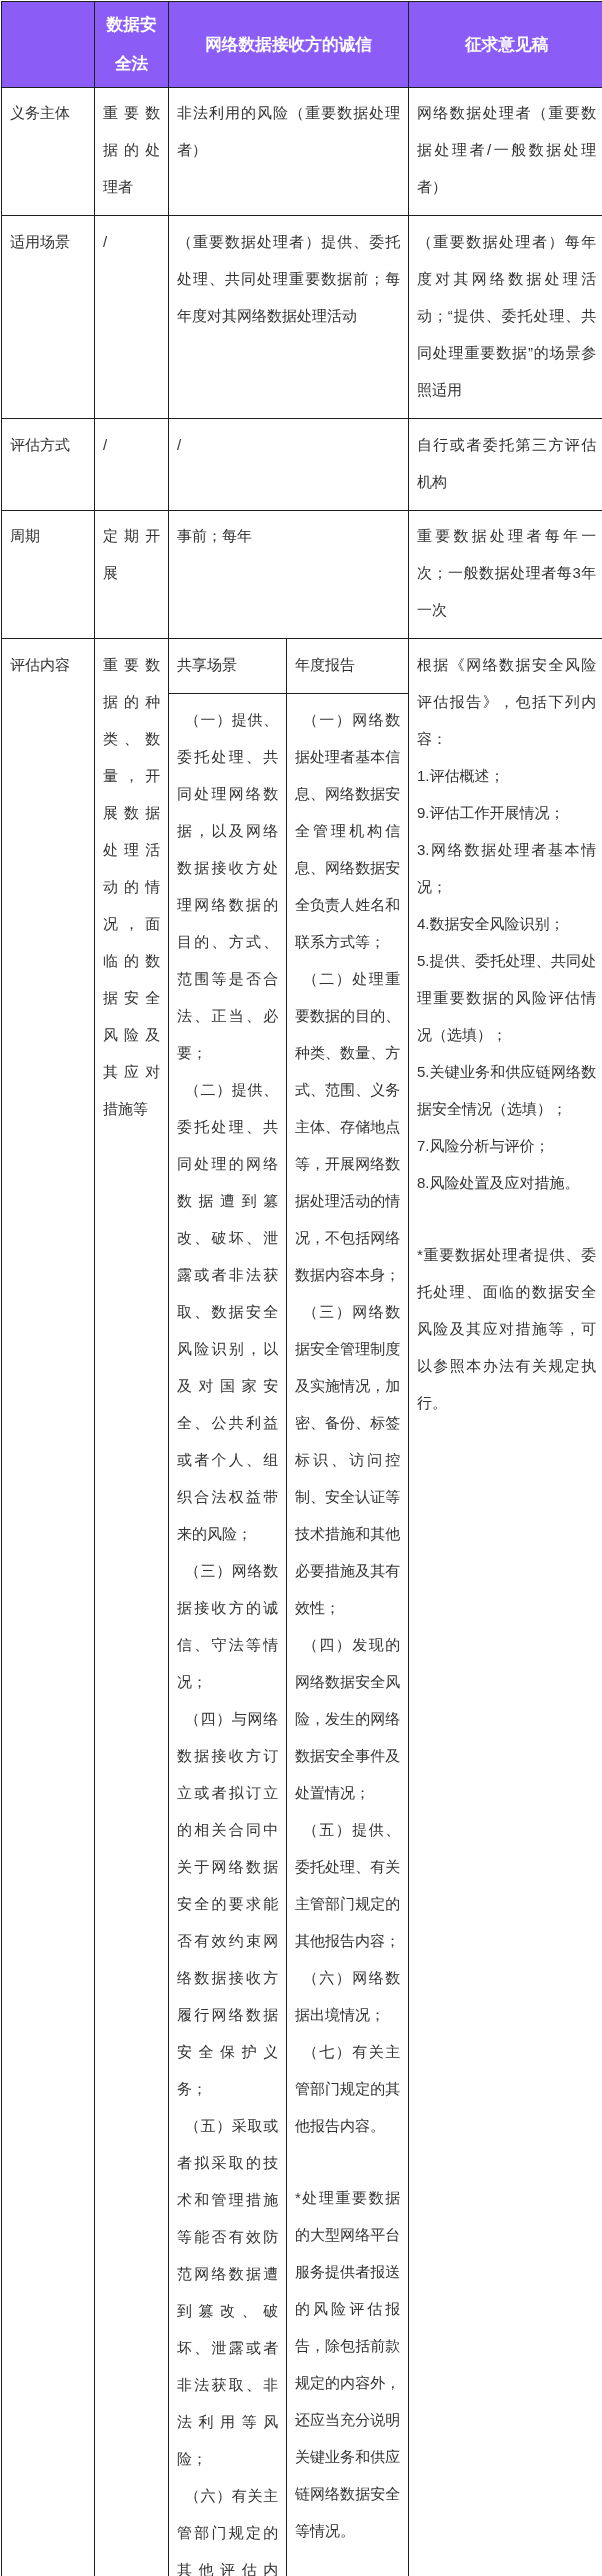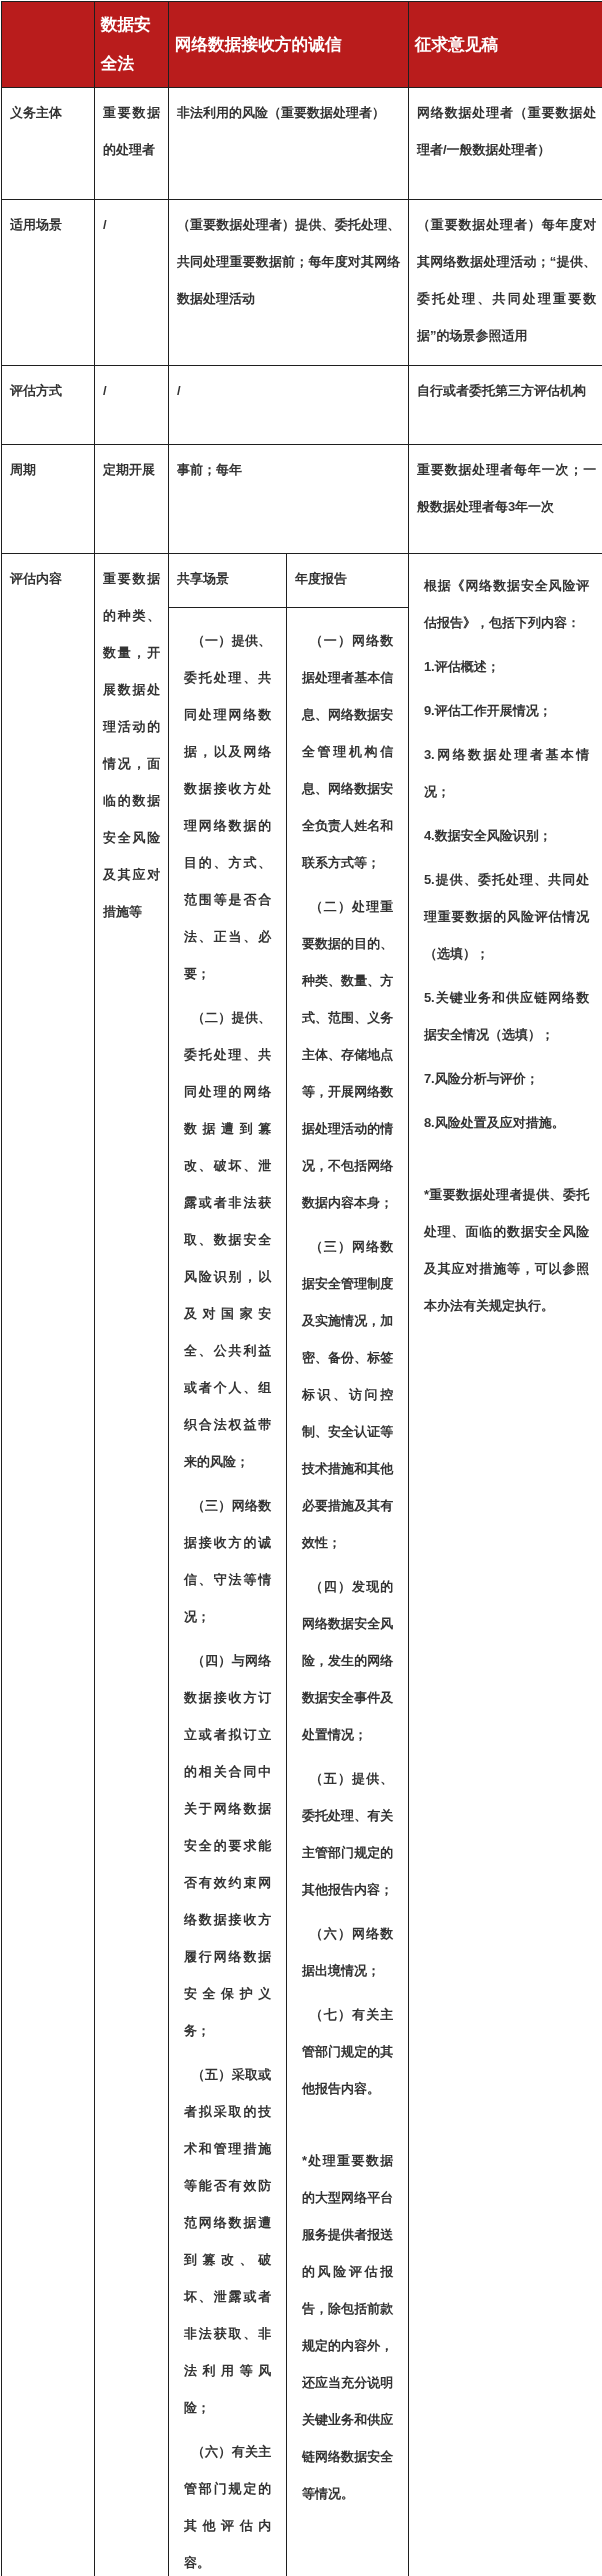--- a/index.html
+++ b/index.html
@@ -8,52 +8,51 @@
     width: 603px;
     table-layout: fixed;
     border-collapse: collapse;
     margin: 1.1px 0 0 1.1px;
   }
   table.cmp td, table.cmp th {
     border: 1.1px solid #1f1f1f;
     vertical-align: top;
     overflow: hidden;
     box-sizing: border-box;
-    font-size: 13px;
+    font-size: 15px;
     line-height: 37px;
     padding: 6.7px 7.8px 10px 7.8px;
     text-align: justify;
     word-break: break-all;
-    font-weight: bold;
   }
   
   tr.hdr th {
-    background: #b91c1c;
+    background: #8b5cf6;
     color: #ffffff;
     font-weight: bold;
-    text-align: left;
+    text-align: center;
     vertical-align: middle;
     font-size: 16.7px;
     line-height: 39px;
     padding: 3.3px 5.6px;
   }
   
   tr.r-hdr      { height: 81px; }
   tr.r-subject  { height: 112px; }
   tr.r-scenario { height: 166px; }
   tr.r-method   { height: 79px; }
   tr.r-cycle    { height: 109px; }
   tr.r-subhead  { height: 47px; }
   tr.r-content  { height: 1720px; }
 
   td.label { text-align: left; padding-top: 12.3px; padding-left: 5.6px; padding-right: 5.6px; }
   td.center { text-align: center; }
   td.subhead { text-align: center; vertical-align: middle; padding: 0 3.3px; line-height: 22px; }
 
-  .para { margin: 7px; }
+  .para { margin: 0; }
   .para.indent { text-indent: 7.8px; }
   .para.note { margin-top: 35px; }
 </style>
 </head>
 <body>
 
 <table class="cmp">
   <colgroup>
     <col style="width:93px">
     <col style="width:74px">

